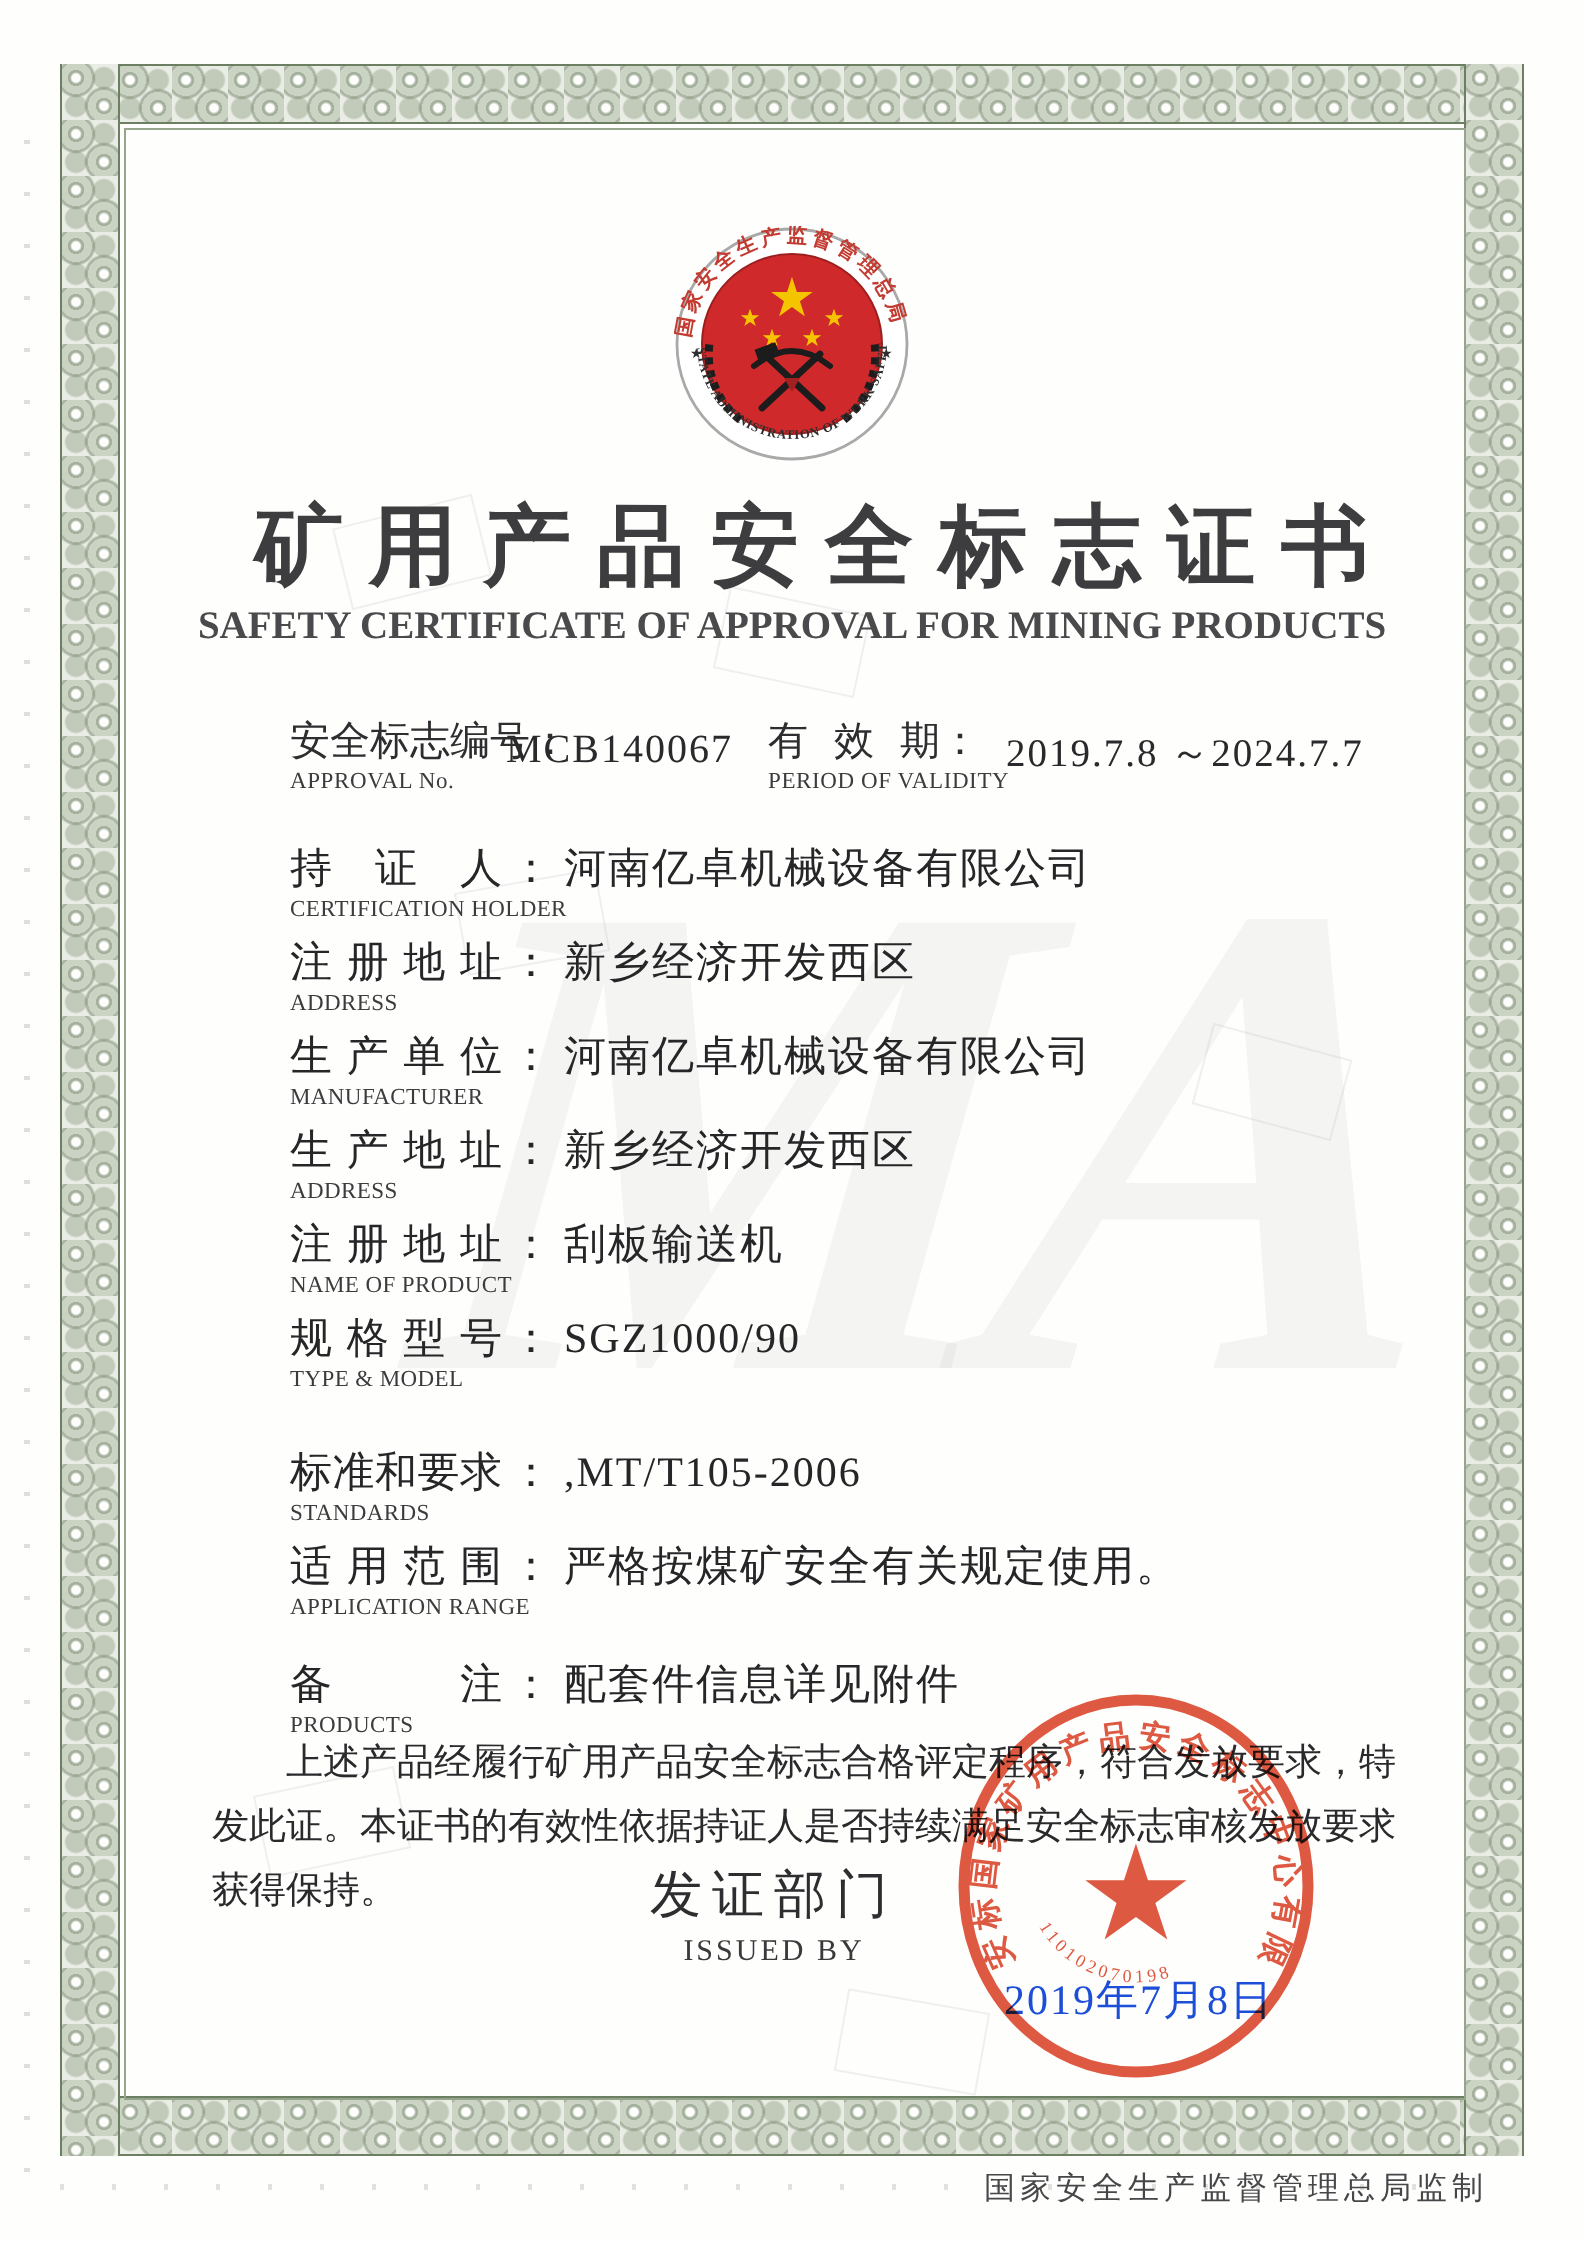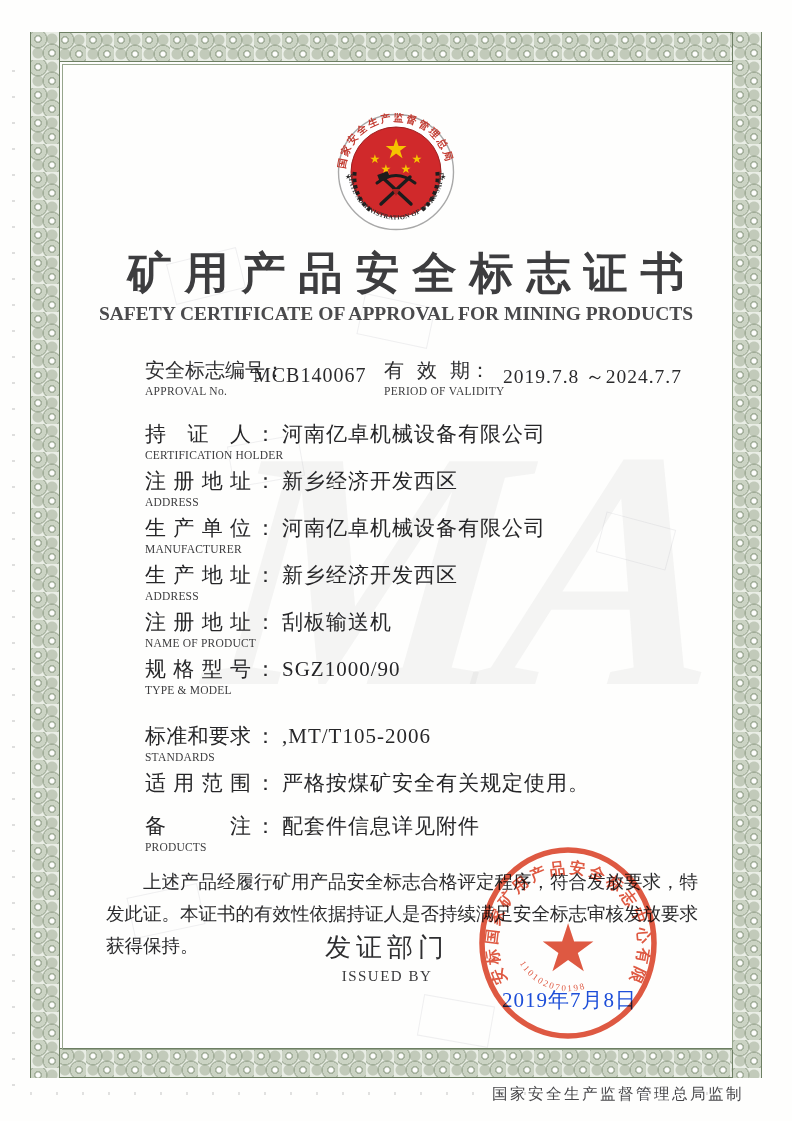--- a/index.html
+++ b/index.html
@@ -166,20 +166,21 @@
     <div class="frow">
       <div class="fmain"><span class="flabel">规格型号</span><span class="fcolon">：</span><span class="fvalue">SGZ1000/90</span></div>
       <div class="fsub">TYPE &amp; MODEL</div>
     </div>
     <div class="frow gap1">
       <div class="fmain"><span class="flabel">标准和要求</span><span class="fcolon">：</span><span class="fvalue">,MT/T105-2006</span></div>
       <div class="fsub">STANDARDS</div>
     </div>
     <div class="frow">
       <div class="fmain"><span class="flabel">适用范围</span><span class="fcolon">：</span><span class="fvalue">严格按煤矿安全有关规定使用。</span></div>
+      <div class="fsub">APPLICATION RANGE</div>
     </div>
     <div class="frow gap2">
       <div class="fmain"><span class="flabel">备注</span><span class="fcolon">：</span><span class="fvalue">配套件信息详见附件</span></div>
       <div class="fsub">PRODUCTS</div>
     </div>
   </div>
 
   <div class="statement">上述产品经履行矿用产品安全标志合格评定程序，符合发放要求，特发此证。本证书的有效性依据持证人是否持续满足安全标志审核发放要求获得保持。</div>
 
   <div class="issued">

